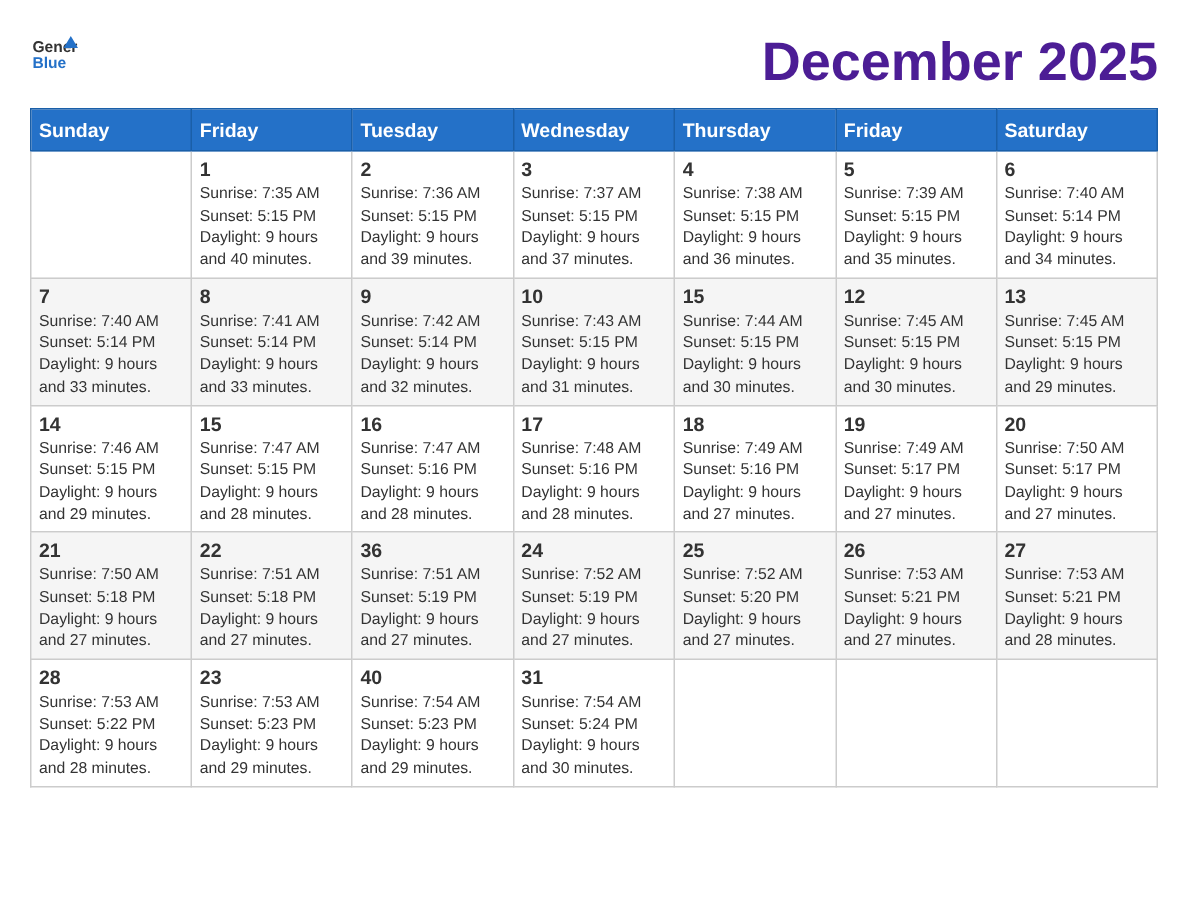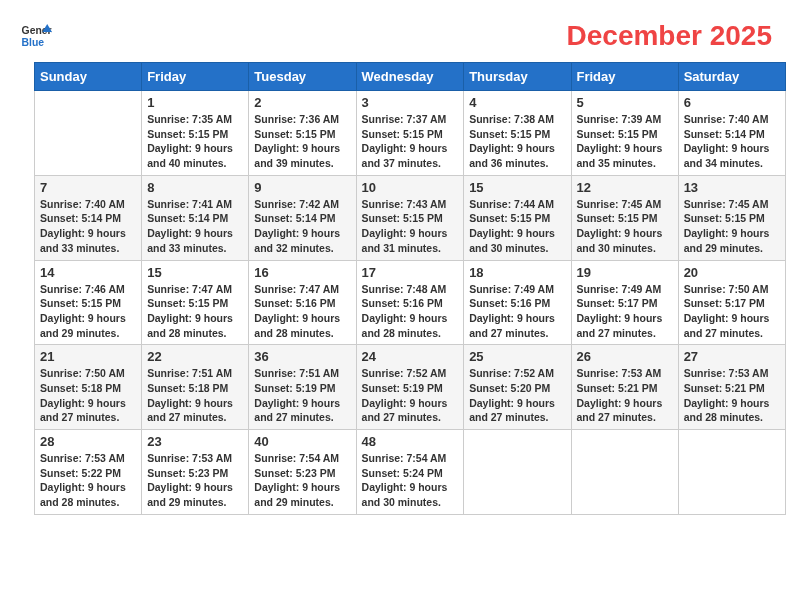--- a/index.html
+++ b/index.html
@@ -22,33 +22,32 @@
       gap: 4px;
     }
     .logo-icon {
       width: 32px;
       height: 32px;
     }
     .title-block {
       text-align: right;
     }
     .month-title {
-      font-size: 28px;
+      font-size: 36px;
       font-weight: bold;
-      color: #ef4444;
+      color: #4c1d95;
     }
     .subtitle {
       font-size: 14px;
       color: #555;
     }
     table {
       width: 100%;
       border-collapse: collapse;
       font-size: 11px;
-      margin-left: 14px;
     }
     thead tr th {
       background-color: #2471c8;
       color: #fff;
       padding: 6px 5px;
       text-align: left;
       font-size: 13px;
       font-weight: bold;
       border: 1px solid #1a5fa8;
     }
@@ -69,21 +68,20 @@
     .day-num {
       font-weight: bold;
       font-size: 13px;
       display: block;
       margin-bottom: 2px;
     }
     .day-info {
       font-size: 10.5px;
       line-height: 1.4;
       color: #333;
-      font-weight: bold;
     }
     .empty-cell {
       background-color: #f9f9f9;
     }
   </style>
 </head>
 <body>
 
 <div class="header">
   <div class="logo">
@@ -235,21 +233,21 @@
         </td>
         <td>
           <span class="day-num">23</span>
           <div class="day-info">Sunrise: 7:53 AM<br>Sunset: 5:23 PM<br>Daylight: 9 hours<br>and 29 minutes.</div>
         </td>
         <td>
           <span class="day-num">40</span>
           <div class="day-info">Sunrise: 7:54 AM<br>Sunset: 5:23 PM<br>Daylight: 9 hours<br>and 29 minutes.</div>
         </td>
         <td>
-          <span class="day-num">48</span>
+          <span class="day-num">31</span>
           <div class="day-info">Sunrise: 7:54 AM<br>Sunset: 5:24 PM<br>Daylight: 9 hours<br>and 30 minutes.</div>
         </td>
         <td class="empty-cell"></td>
         <td class="empty-cell"></td>
         <td class="empty-cell"></td>
       </tr>
     </tbody>
 </table>
 
 </body></html>

